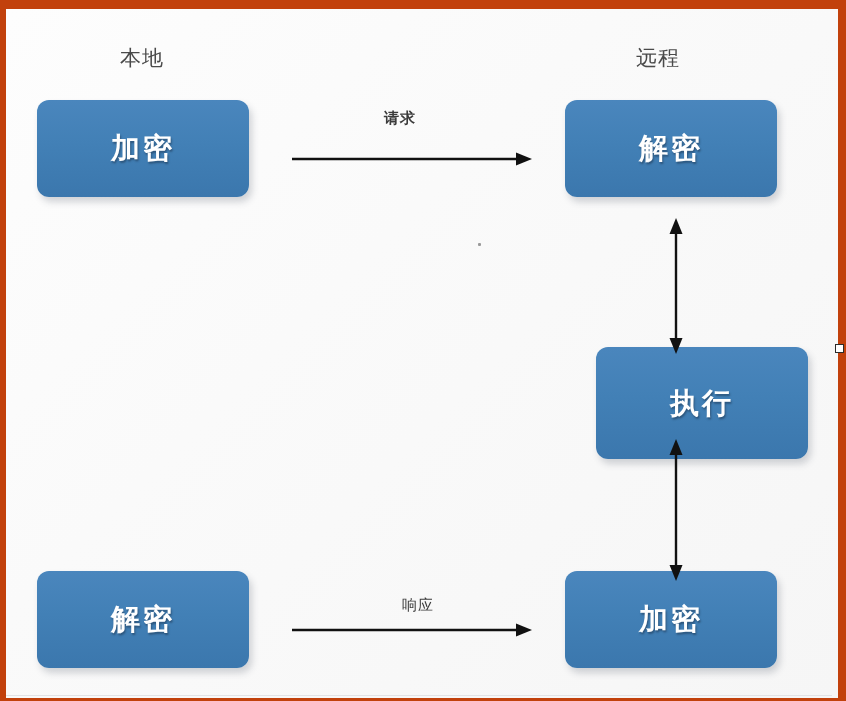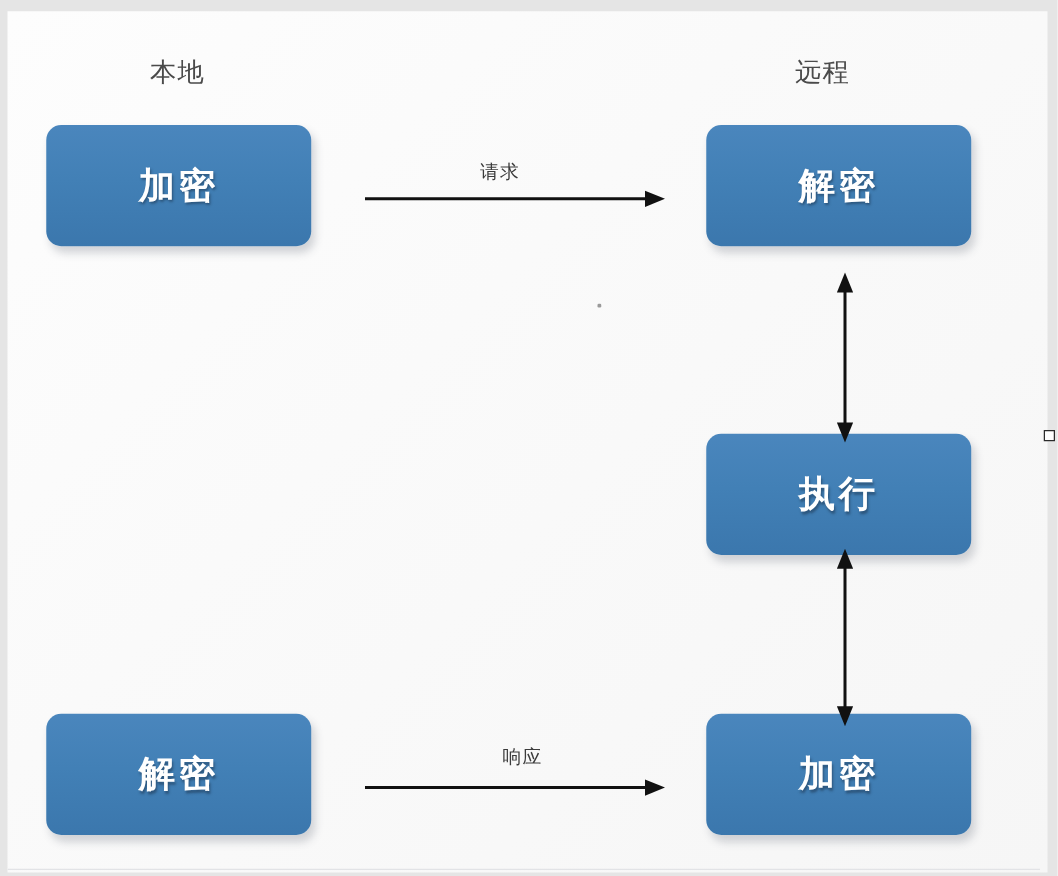--- a/index.html
+++ b/index.html
@@ -12,21 +12,21 @@
     height: 701px;
     font-family: "DejaVu Sans", "Liberation Sans", sans-serif;
     overflow: hidden;
   }
 
   
   #app-frame {
     position: relative;
     width: 846px;
     height: 701px;
-    background: #e5e5e5;      
+    background: #c2410c;      
     box-sizing: border-box;
   }
 
   #canvas {
     position: absolute;
     left: 6px;
     top: 9px;
     width: 832px;
     height: 689px;
     background:
@@ -97,38 +97,38 @@
     font-weight: bold;
     letter-spacing: 3px;
     text-shadow: 1px 2px 2px rgba(20,35,55,0.45);
     line-height: 1;
     user-select: none;
   }
 
   
   #node-local-encrypt { left:  31px; top:  91px; width: 212px; height: 97px; }
   #node-remote-decrypt{ left: 559px; top:  91px; width: 212px; height: 97px; }
-  #node-remote-execute{ left: 559px; top: 338px; width: 212px; height: 97px; }
+  #node-remote-execute{ left: 590px; top: 338px; width: 212px; height: 112px; }
   #node-local-decrypt { left:  31px; top: 562px; width: 212px; height: 97px; }
   #node-remote-encrypt{ left: 559px; top: 562px; width: 212px; height: 97px; }
 
   
   .connector {
     position: absolute;
   }
   .edge-label {
     position: absolute;
     font-size: 15px;
     color: #3b3b3b;
     white-space: nowrap;
     letter-spacing: 1px;
   }
 
   #edge-request-arrow  { left: 284px; top: 132px; width: 244px; height: 36px; }
-  #edge-request-label  { left: 378px; top: 119px; }
+  #edge-request-label  { left: 378px; top: 100px; font-weight: bold; }
 
   #edge-response-arrow { left: 284px; top: 603px; width: 244px; height: 36px; }
   #edge-response-label { left: 396px; top: 587px; }
 
   #edge-decrypt-execute{ left: 648px; top: 207px; width: 44px; height: 140px; }
   #edge-execute-encrypt{ left: 648px; top: 428px; width: 44px; height: 146px; }
 </style>
 </head>
 <body>
 

